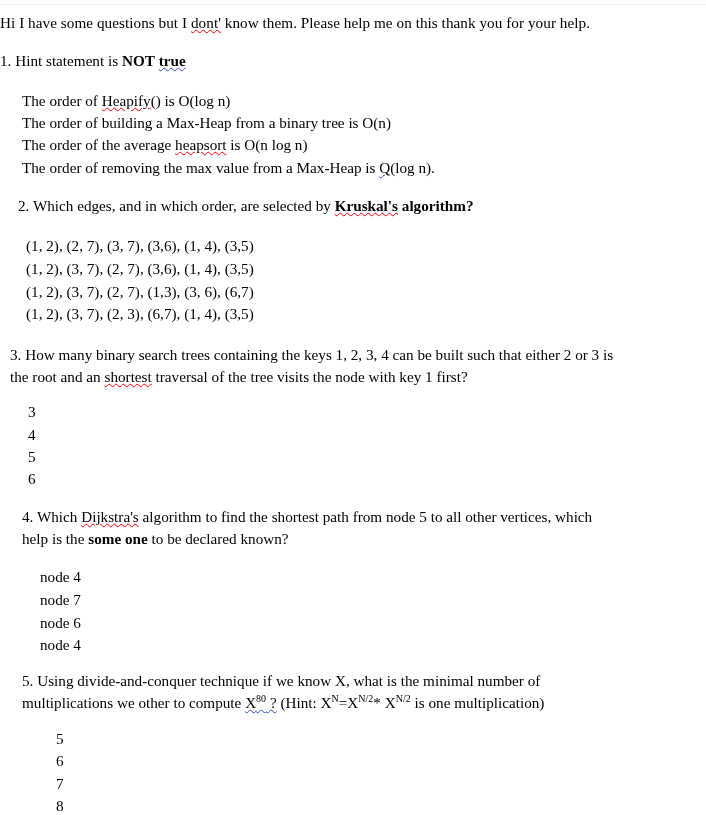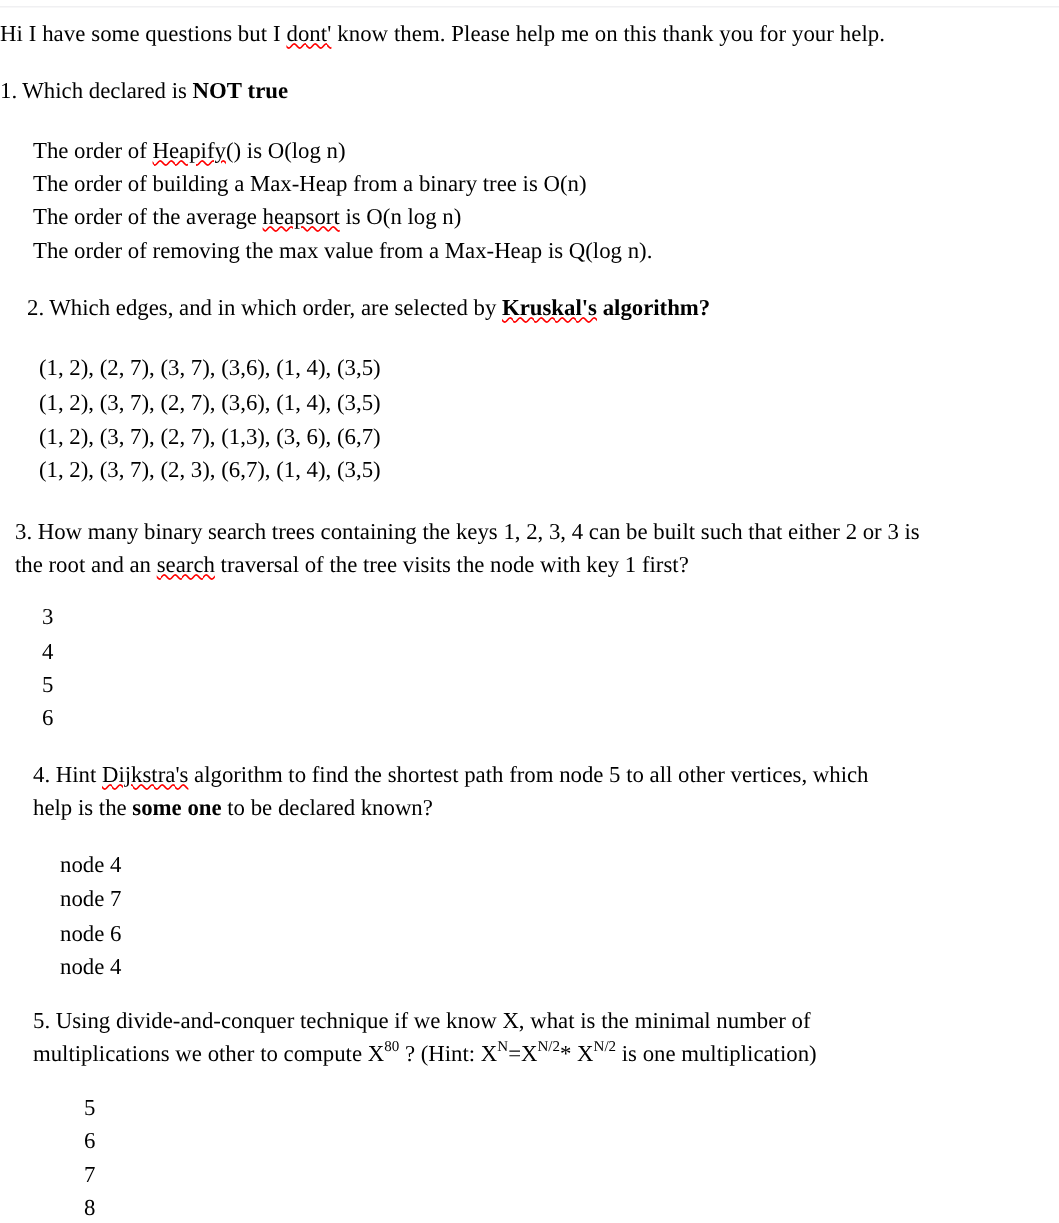--- a/index.html
+++ b/index.html
@@ -50,20 +50,21 @@
   }
   
   .sq-red {
     text-decoration: underline;
     text-decoration-style: wavy;
     text-decoration-color: #ff0000;
     text-decoration-thickness: 1px;
     text-underline-offset: 1px;
   }
   .sq-blue {
+    text-decoration: underline;
     text-decoration-style: wavy;
     text-decoration-color: #2b4ecb;
     text-decoration-thickness: 1px;
     text-underline-offset: 1px;
   }
   b, .bold { font-weight: bold; }
   sup {
     font-size: 0.66em;
     vertical-align: super;
     line-height: 0;
@@ -74,21 +75,21 @@
 
 <div class="page">
 
   <div class="topline"></div>
 
   <div class="block para" style="top:12px; left:0px;">
     <span>Hi I have some questions but I </span><span class="sq-red">dont'</span><span> know them. Please help me on this thank you for your help.</span>
   </div>
 
   <div class="block q-intro" style="top:50px; left:0px;">
-    <span>1.</span><span> Which declared is </span><b>NOT</b><span> </span><b class="sq-blue">true</b>
+    <span>1.</span><span> Hint statement is </span><b>NOT</b><span> </span><b class="sq-blue">true</b>
   </div>
 
   <div class="block opt" style="top:90px; left:22px;">
     <span>The order of </span><span class="sq-red">Heapify</span><span>() is O(log n)</span>
   </div>
   <div class="block opt" style="top:112px; left:22px;">
     <span>The order of building a Max-Heap from a binary tree is O(n)</span>
   </div>
   <div class="block opt" style="top:134px; left:22px;">
     <span>The order of the average </span><span class="sq-red">heapsort</span><span> is O(n log n)</span>
@@ -111,38 +112,38 @@
     <span>(1, 2), (3, 7), (2, 7), (1,3), (3, 6), (6,7)</span>
   </div>
   <div class="block opt" style="top:303px; left:26px;">
     <span>(1, 2), (3, 7), (2, 3), (6,7), (1, 4), (3,5)</span>
   </div>
 
   <div class="block q-intro" style="top:344px; left:10px;">
     <span>3.</span><span> How many binary search trees containing the keys 1, 2, 3, 4 can be built such that either 2 or 3 is</span>
   </div>
   <div class="block q-intro" style="top:366px; left:10px;">
-    <span>the root and an </span><span class="sq-red">search</span><span> traversal of the tree visits the node with key 1 first?</span>
+    <span>the root and an </span><span class="sq-red">shortest</span><span> traversal of the tree visits the node with key 1 first?</span>
   </div>
 
   <div class="block opt" style="top:401px; left:28px;">
     <span>3</span>
   </div>
   <div class="block opt" style="top:424px; left:28px;">
     <span>4</span>
   </div>
   <div class="block opt" style="top:446px; left:28px;">
     <span>5</span>
   </div>
   <div class="block opt" style="top:468px; left:28px;">
     <span>6</span>
   </div>
 
   <div class="block q-intro" style="top:506px; left:22px;">
-    <span>4.</span><span> Hint </span><span class="sq-red">Dijkstra's</span><span> algorithm to find the shortest path from node 5 to all other vertices, which</span>
+    <span>4.</span><span> Which </span><span class="sq-red">Dijkstra's</span><span> algorithm to find the shortest path from node 5 to all other vertices, which</span>
   </div>
   <div class="block q-intro" style="top:528px; left:22px;">
     <span>help is the </span><b>some one</b><span> to be declared known?</span>
   </div>
 
   <div class="block opt" style="top:566px; left:40px;">
     <span>node 4</span>
   </div>
   <div class="block opt" style="top:589px; left:40px;">
     <span>node 7</span>

